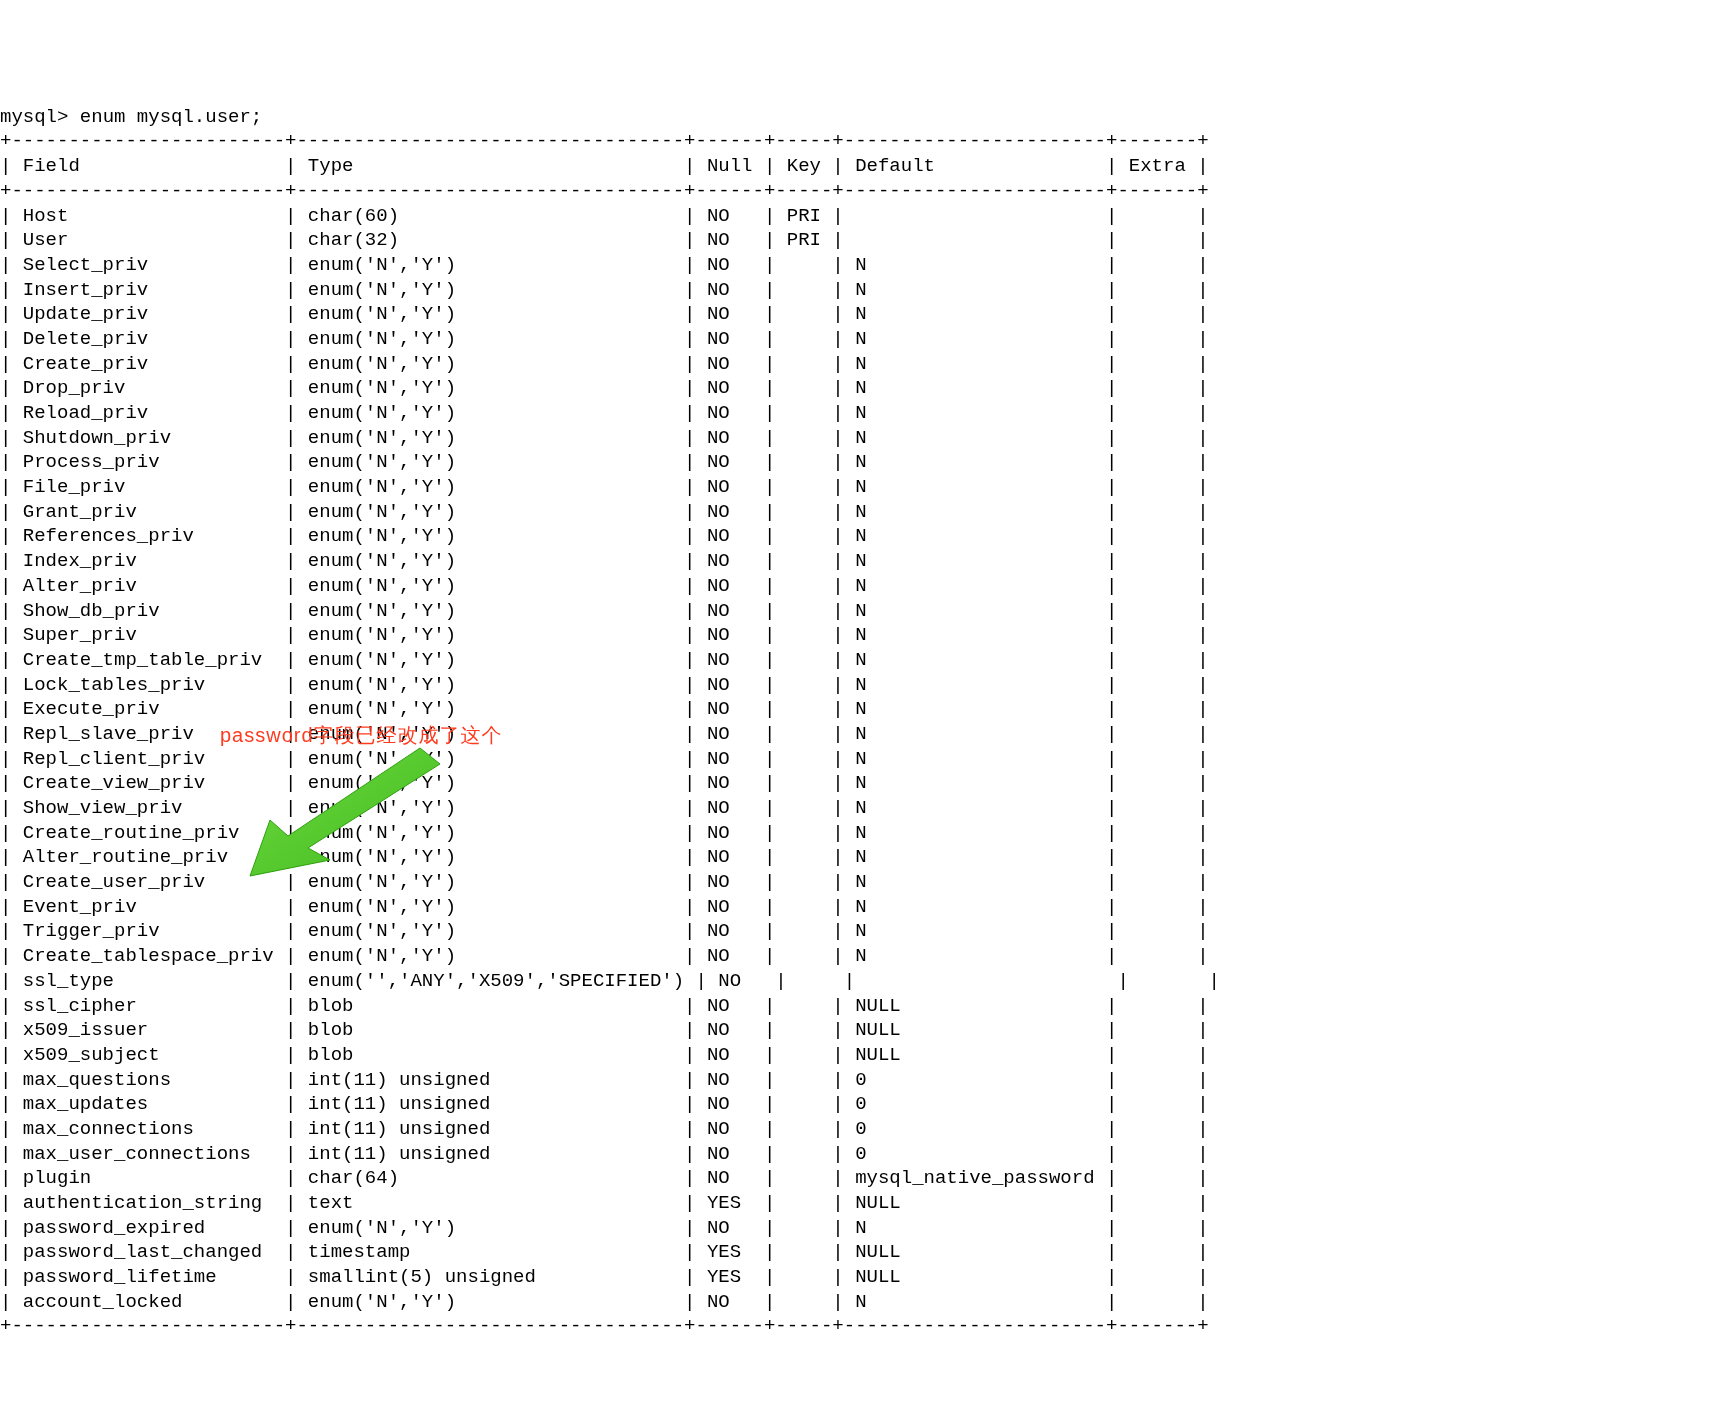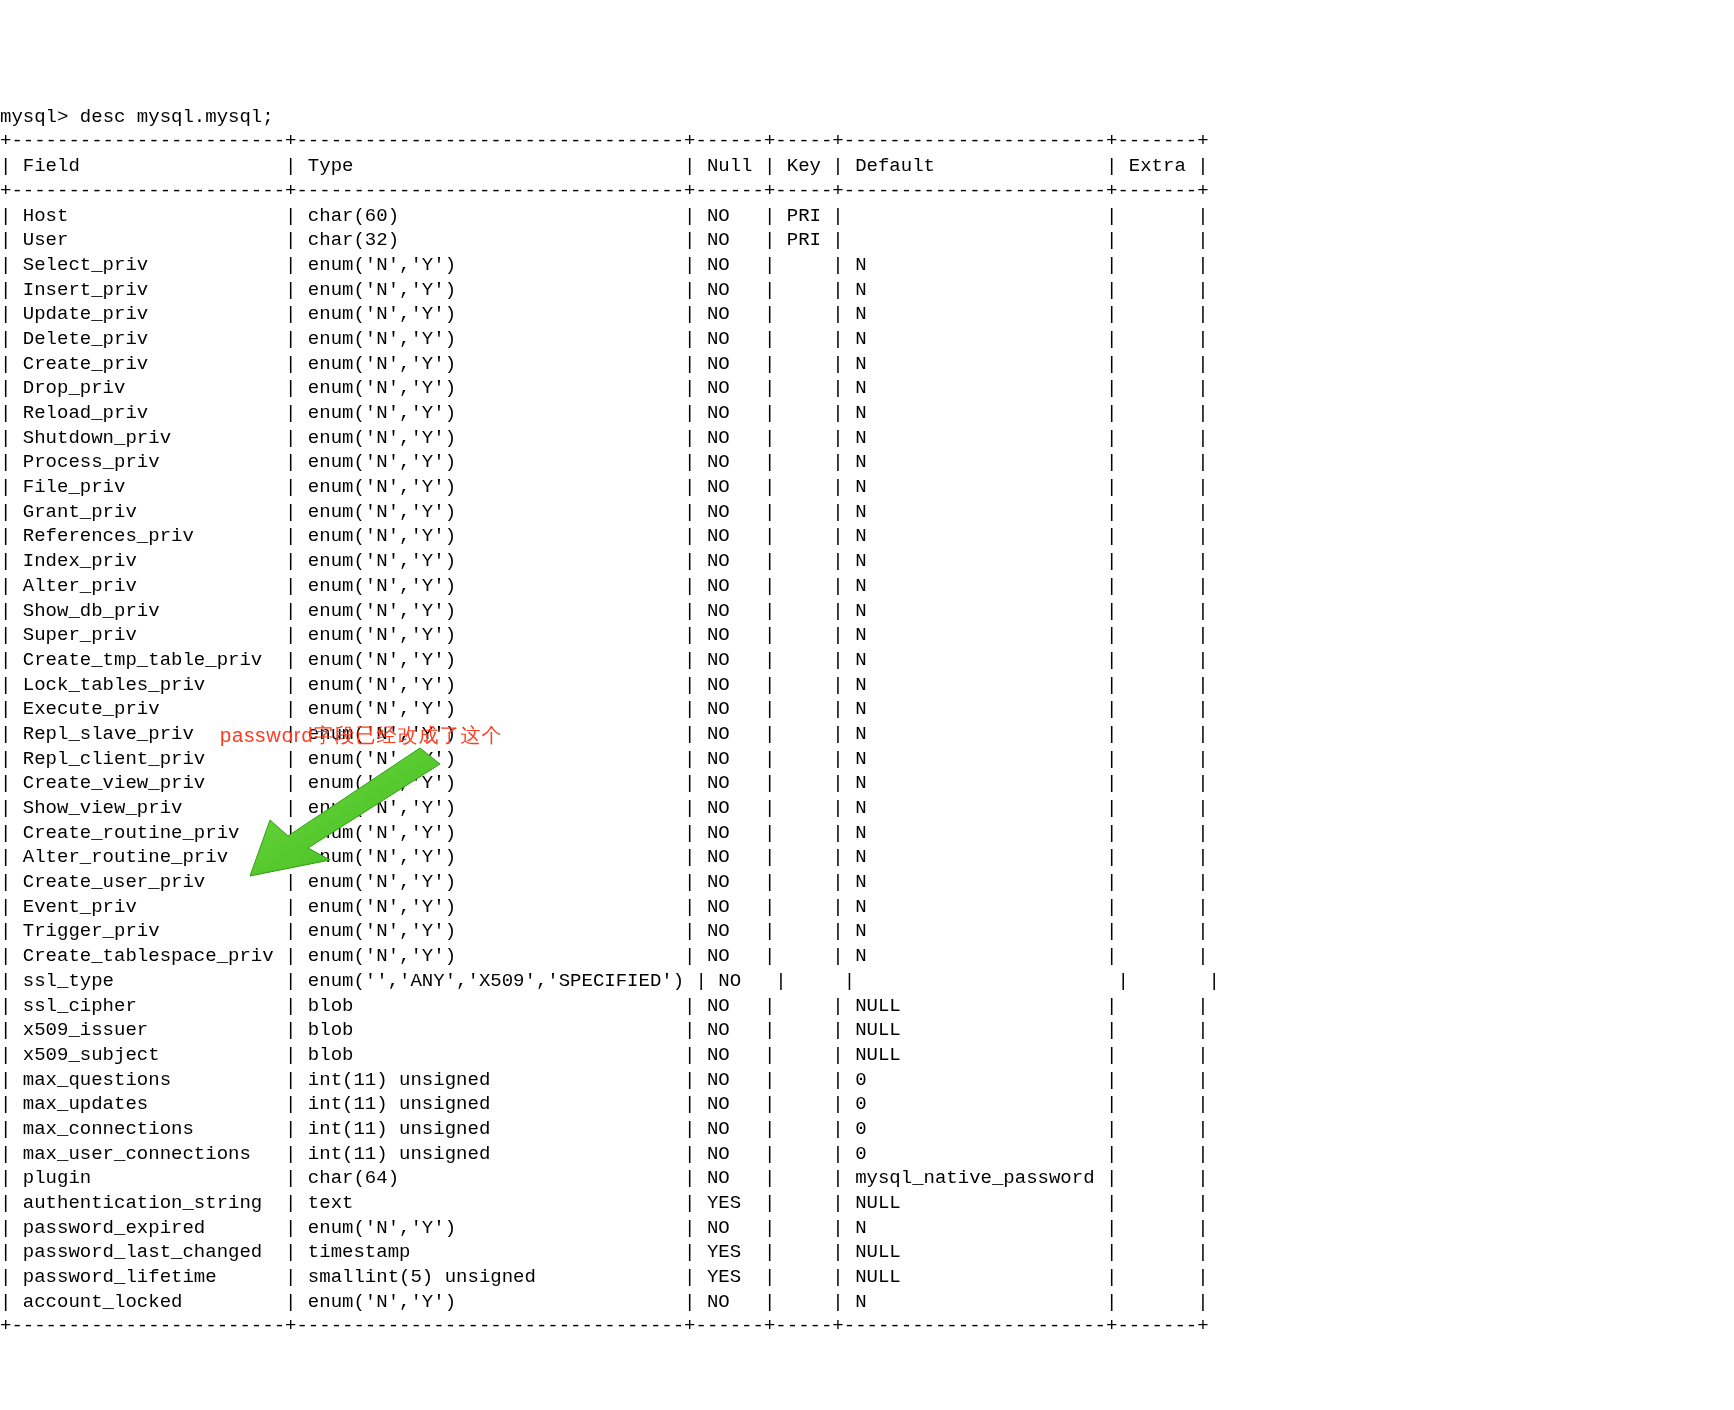--- a/index.html
+++ b/index.html
@@ -36,21 +36,21 @@
       pointer-events: none;
       top: 740px;
       left: 240px;
     }
   </style>
 </head>
 <body>
 
 
 
-<div class="terminal"><span>mysql&gt; </span><span>desc mysql.mysql;</span>
+<div class="terminal"><span>mysql&gt; </span><span>enum mysql.user;</span>
 <span id="table-out">+------------------------+----------------------------------+------+-----+-----------------------+-------+
 | Field                  | Type                             | Null | Key | Default               | Extra |
 +------------------------+----------------------------------+------+-----+-----------------------+-------+
 | Host                   | char(60)                         | NO   | PRI |                       |       |
 | User                   | char(32)                         | NO   | PRI |                       |       |
 | Select_priv            | enum('N','Y')                    | NO   |     | N                     |       |
 | Insert_priv            | enum('N','Y')                    | NO   |     | N                     |       |
 | Update_priv            | enum('N','Y')                    | NO   |     | N                     |       |
 | Delete_priv            | enum('N','Y')                    | NO   |     | N                     |       |
 | Create_priv            | enum('N','Y')                    | NO   |     | N                     |       |

